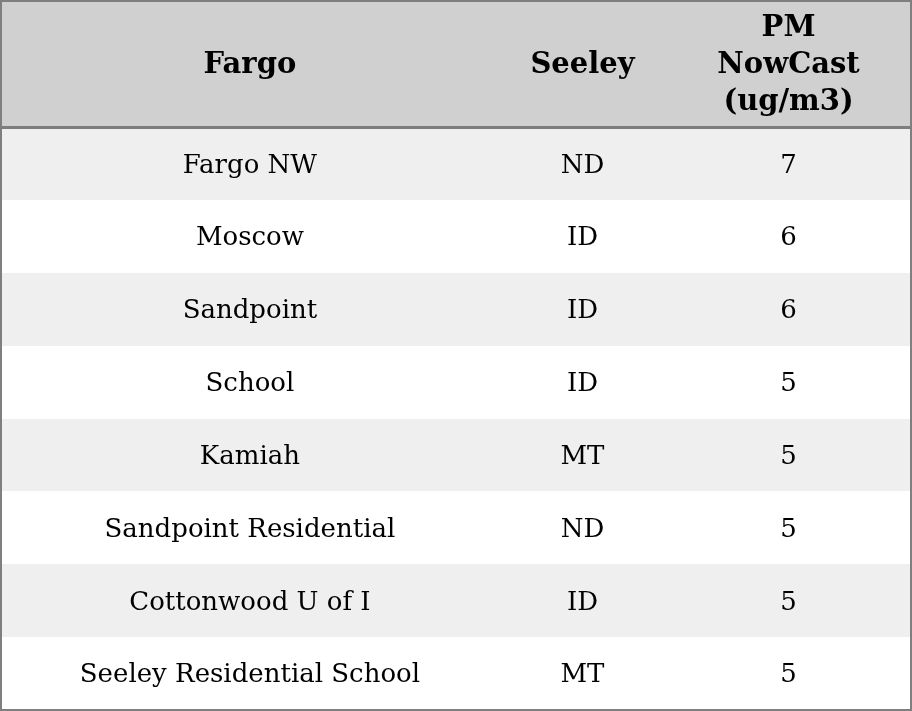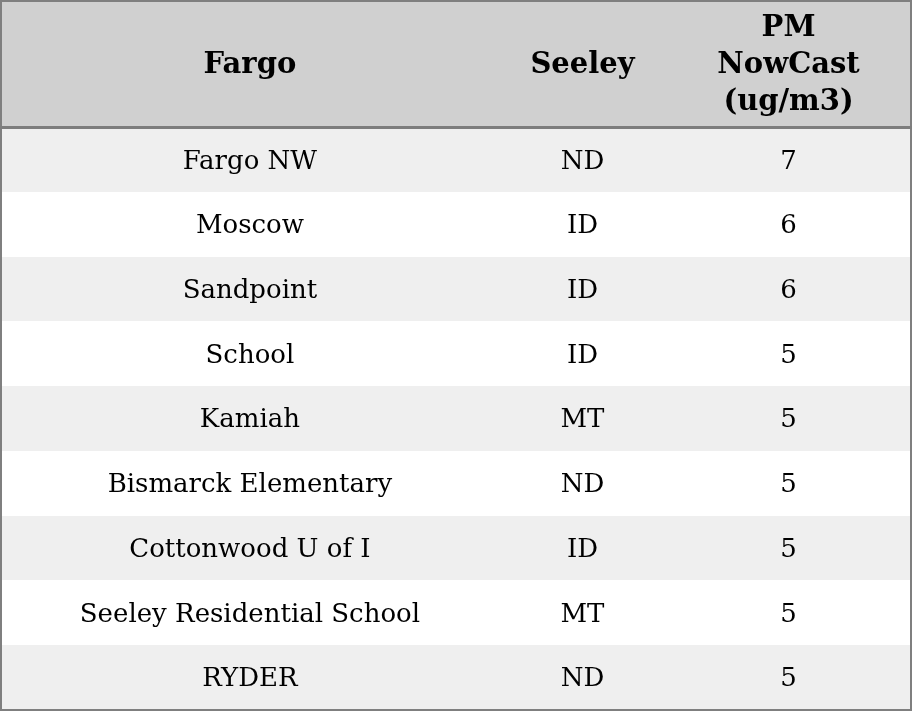--- a/index.html
+++ b/index.html
@@ -90,33 +90,28 @@
       <td>School</td>
       <td>ID</td>
       <td>5</td>
     </tr>
     <tr>
       <td>Kamiah</td>
       <td>MT</td>
       <td>5</td>
     </tr>
     <tr>
-      <td>Bismarck Elementary</td>
+      <td>Sandpoint Residential</td>
       <td>ND</td>
       <td>5</td>
     </tr>
     <tr>
       <td>Cottonwood U of I</td>
       <td>ID</td>
       <td>5</td>
     </tr>
     <tr>
       <td>Seeley Residential School</td>
       <td>MT</td>
       <td>5</td>
     </tr>
-    <tr>
-      <td>RYDER</td>
-      <td>ND</td>
-      <td>5</td>
-    </tr>
   </tbody>
 </table>
 
 </body></html>

